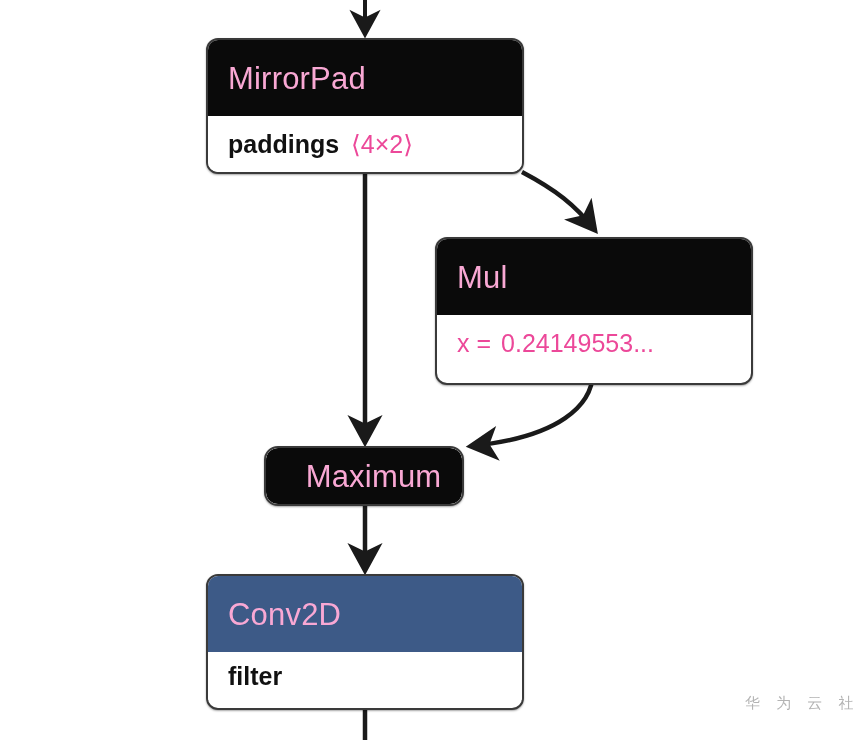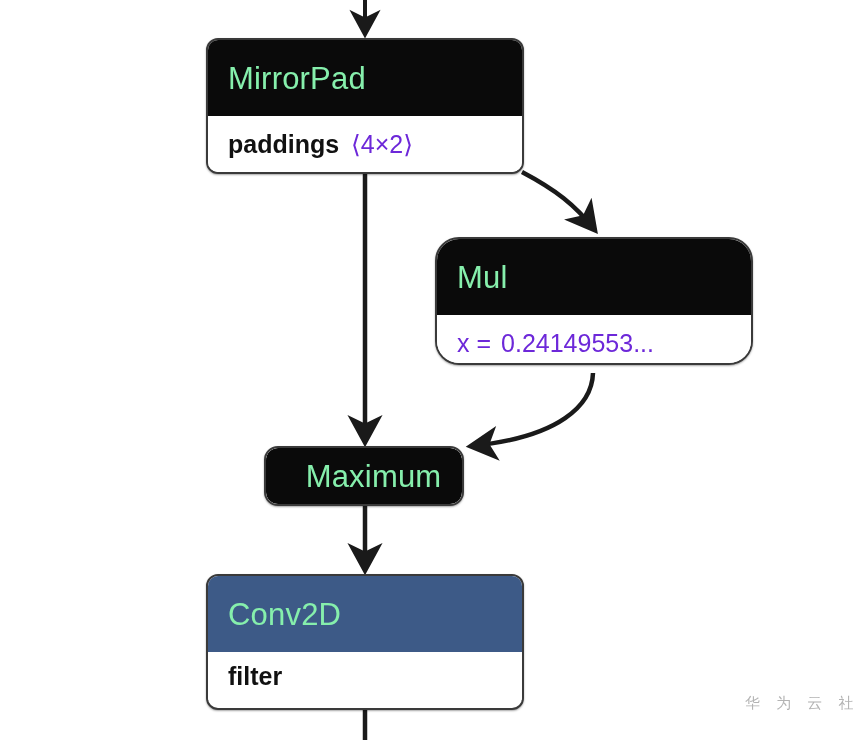--- a/index.html
+++ b/index.html
@@ -35,21 +35,21 @@
     background: #ffffff;
     overflow: hidden;
     box-shadow: 0 1px 2px rgba(0,0,0,0.35);
   }
   .node-header {
     box-sizing: border-box;
     width: 100%;
     display: flex;
     align-items: center;
     padding: 0 20px;
-    color: #86efac;
+    color: #f9a8d4;
     font-size: 31px;
     font-weight: 400;
     letter-spacing: 0.2px;
     line-height: 1;
   }
   .node-header.dark {
     background: #0a0a0a;
   }
   .node-header.blue {
     background: #3d5a87;
@@ -65,39 +65,38 @@
     font-size: 25px;
     line-height: 1;
   }
   .attr-name {
     font-weight: bold;
     color: #111111;
     margin-right: 12px;
   }
   .attr-value {
     font-weight: 400;
-    color: #6d28d9;
+    color: #ec4899;
   }
 
   
   #node-mirrorpad {
     left: 206px;
     top: 38px;
     width: 318px;
     height: 136px;
   }
   #node-mirrorpad .node-header { height: 76px; }
   #node-mirrorpad .node-body   { height: 56px; align-items: center; }
 
   #node-mul {
     left: 435px;
     top: 237px;
     width: 318px;
-    height: 128px;
-    border-radius: 24px;
+    height: 148px;
   }
   #node-mul .node-header { height: 76px; }
   #node-mul .node-body   { height: 56px; }
 
   #node-maximum {
     left: 264px;
     top: 446px;
     width: 200px;
     height: 60px;
     border-radius: 14px;

